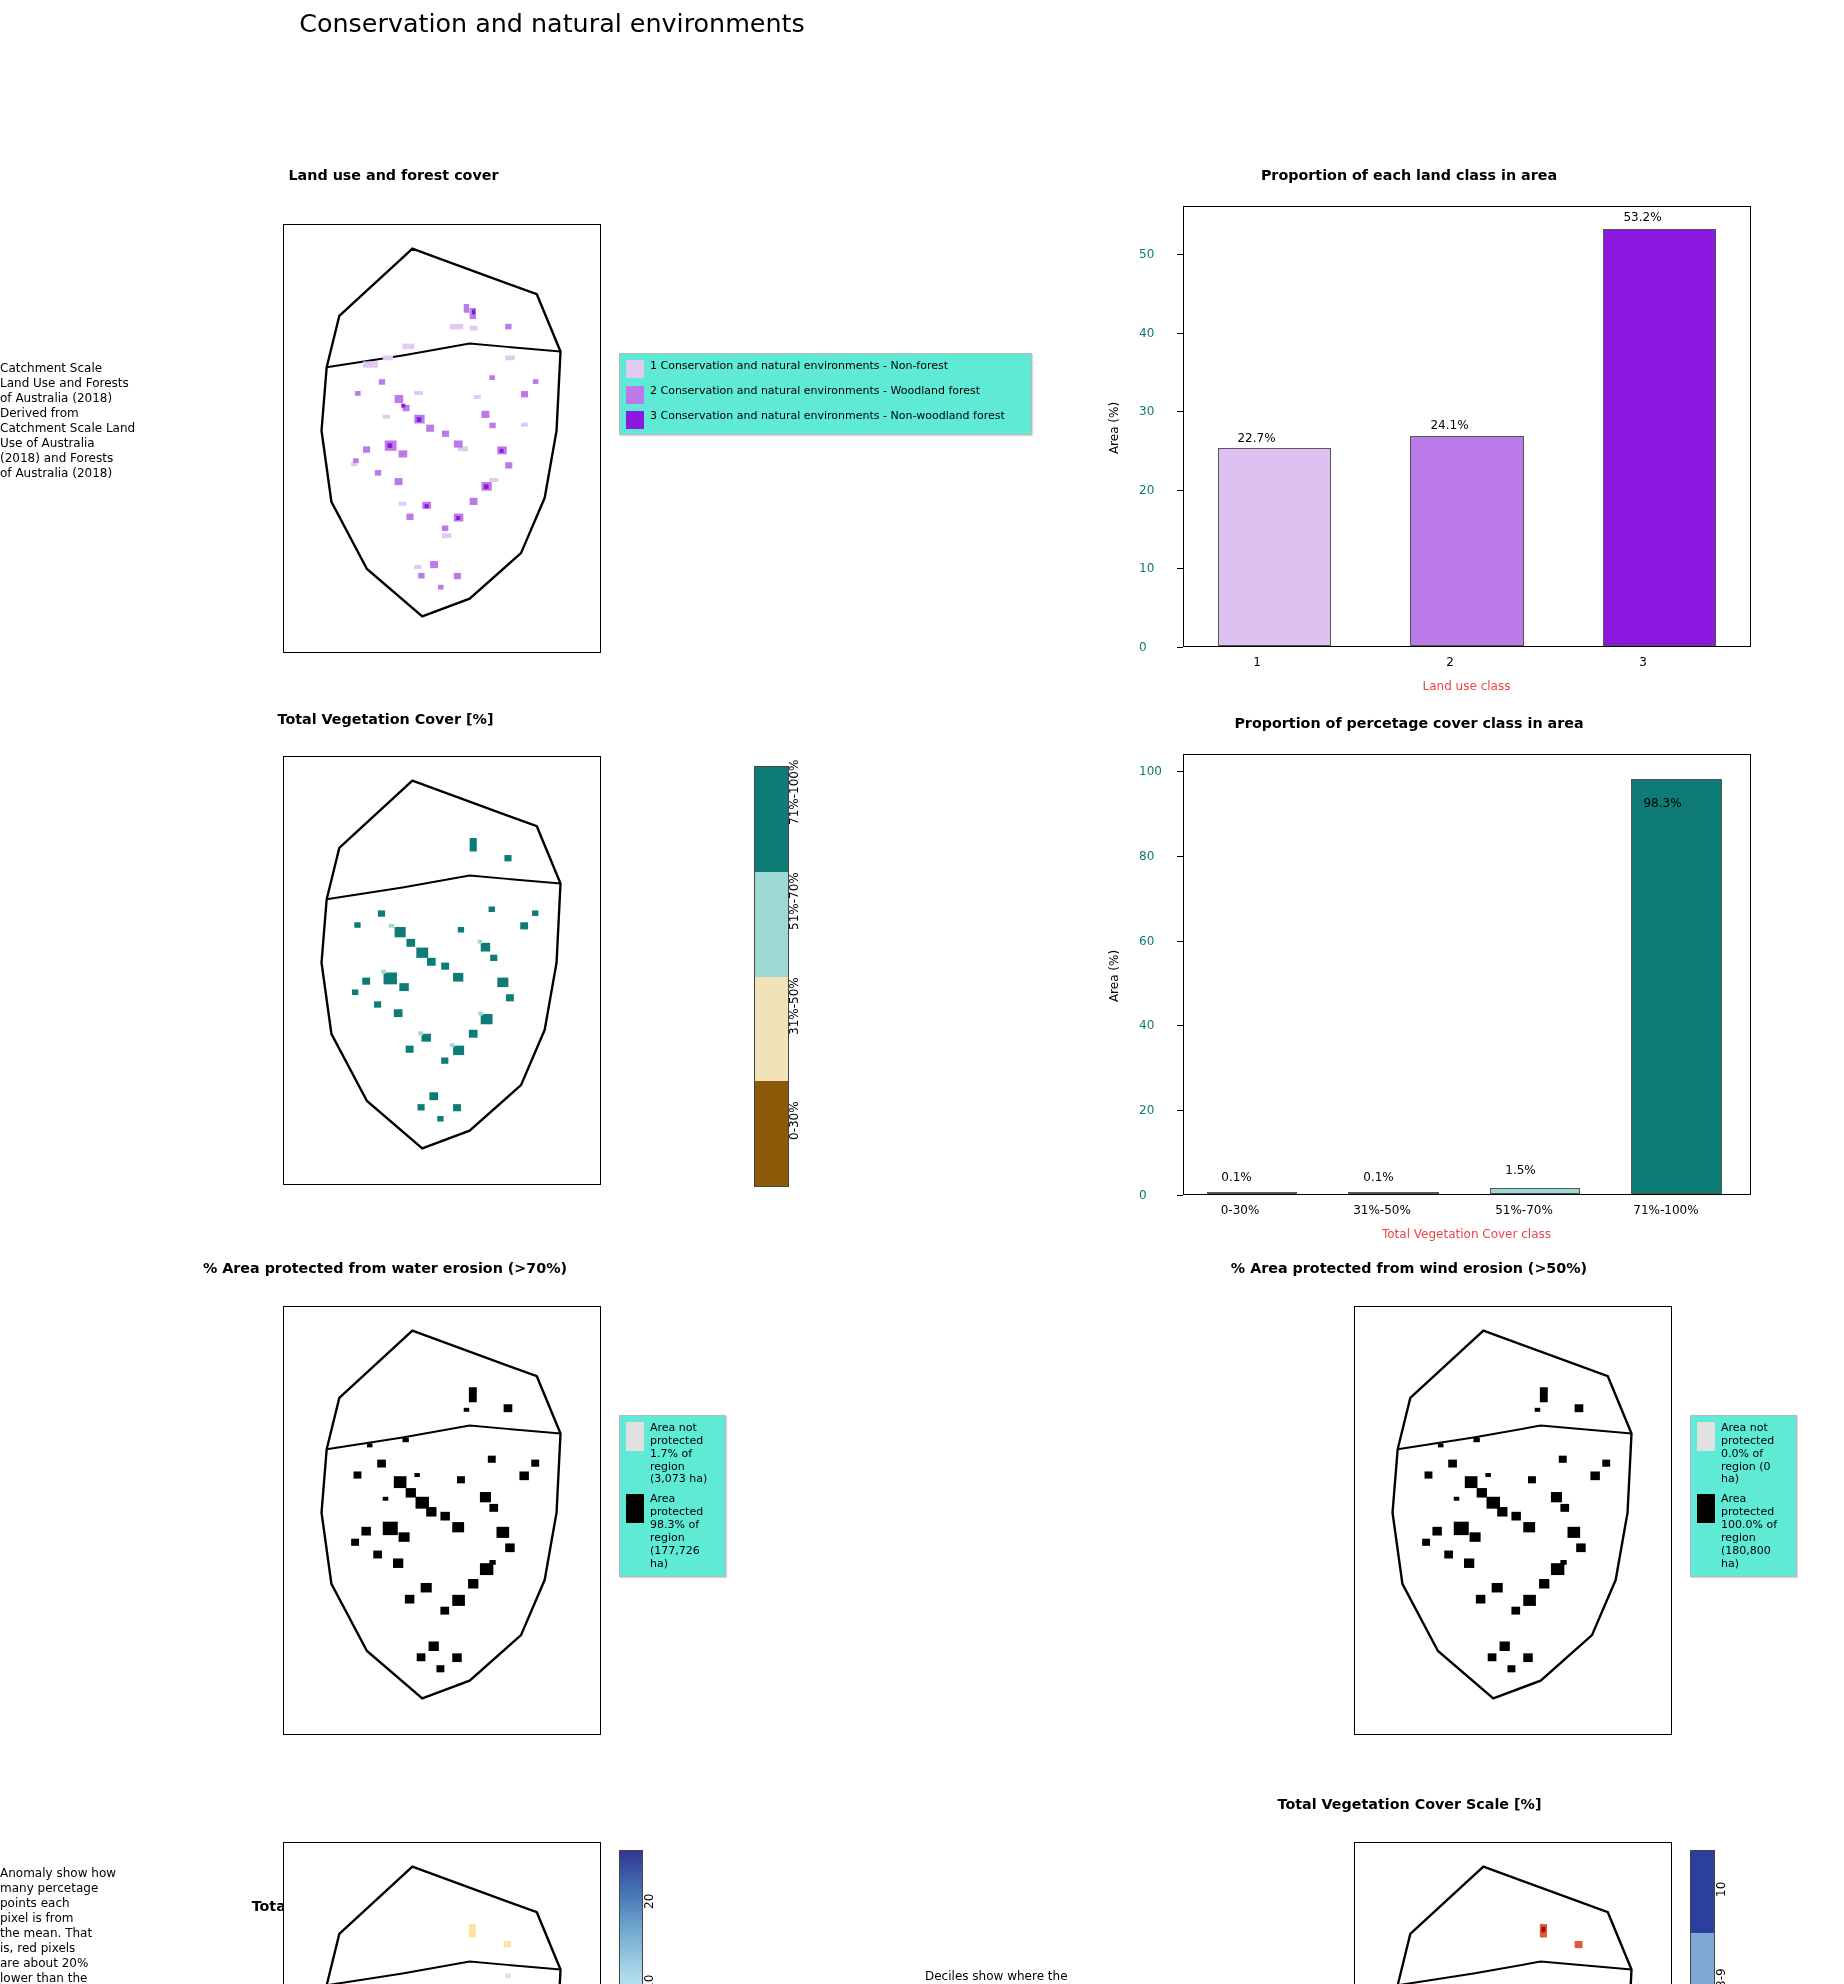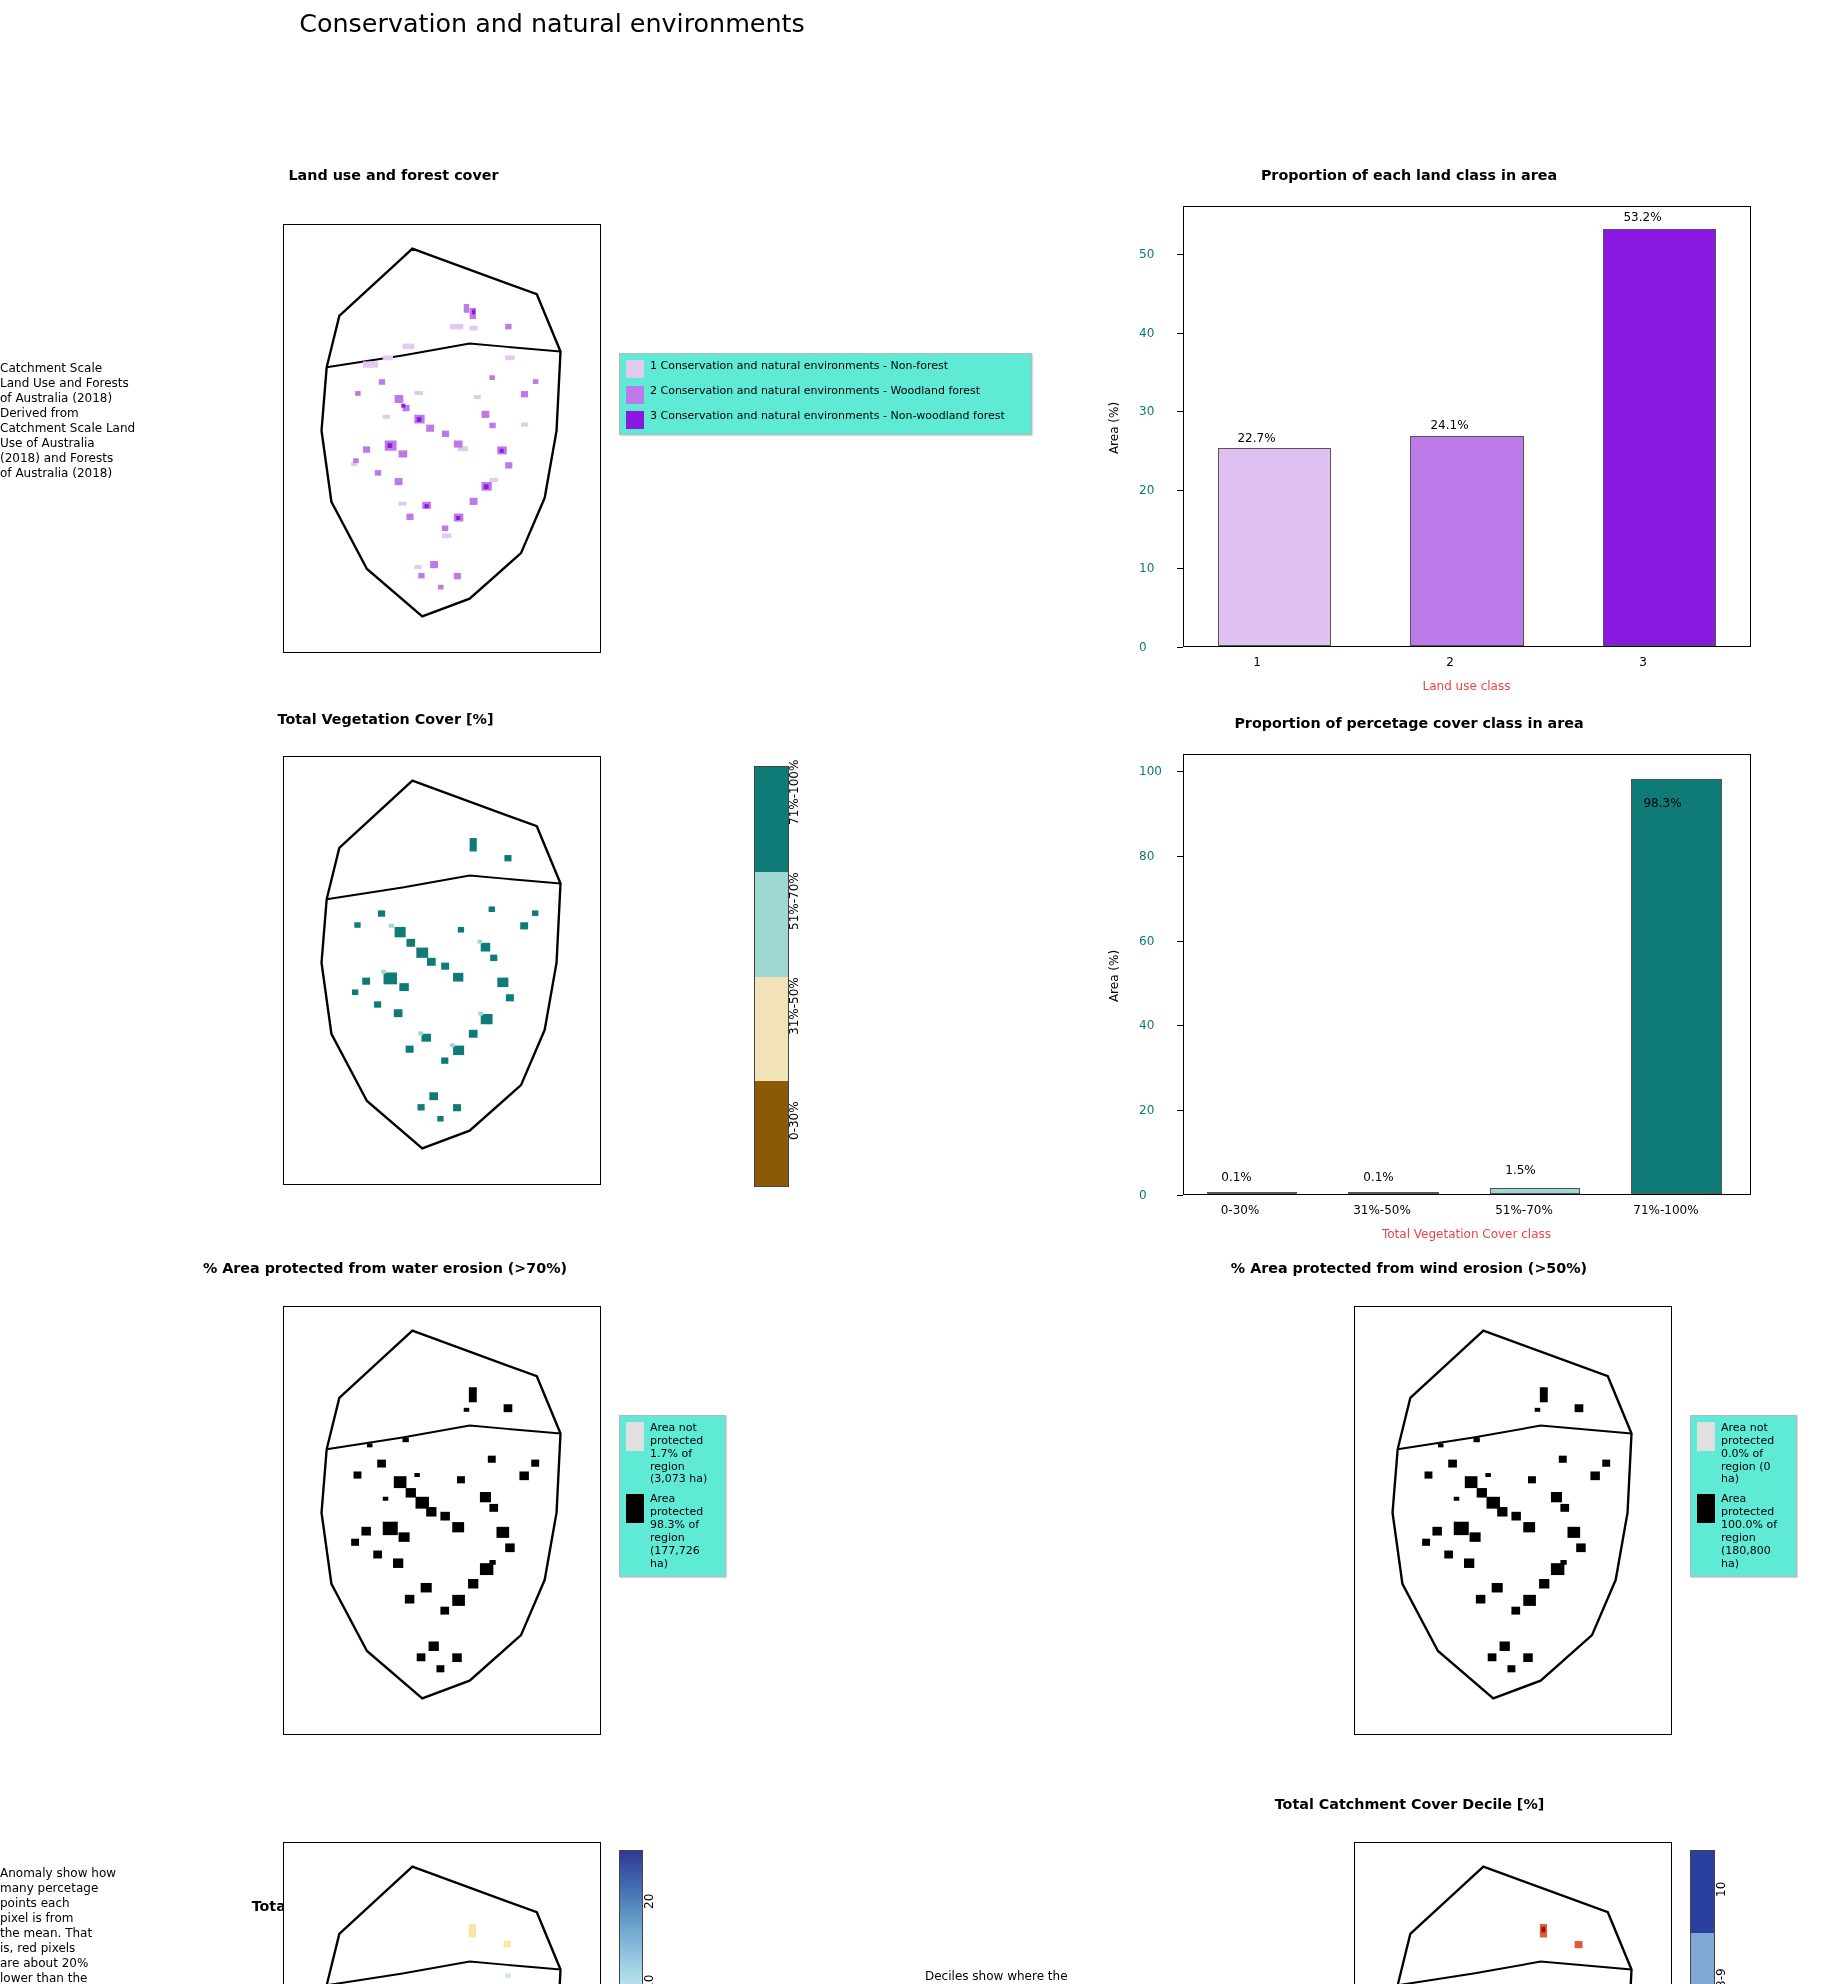--- a/index.html
+++ b/index.html
@@ -544,21 +544,21 @@
   </svg>
 </div>
 
 <div class="cbar" style="left:619px; top:1850px; width:24px; height:413px;">
   <div class="cbar-seg" style="height:100%; background:linear-gradient(to bottom,#313695 0%,#4575b4 10%,#74add1 20%,#abd9e9 30%,#e0f3f8 40%,#ffffbf 50%,#fee090 60%,#fdae61 70%,#f46d43 80%,#d73027 90%,#a50026 100%);"></div>
 </div>
 <div class="cbar-tick" style="left:649px; top:1902px;">20</div>
 <div class="cbar-tick" style="left:649px; top:1983px;">10</div>
 
 <div class="panel" style="left:1072px; top:1796px; width:675px;">
-  <div class="panel-title">Total Catchment Cover Decile [%]</div>
+  <div class="panel-title">Total Vegetation Cover Scale [%]</div>
 </div>
 
 <div class="side-note" style="left:925px; top:1969px; width:222px;">Deciles show where the
 pixel value lies in the
 record, from highest to
 lowest, for that month.
 That is, red pixels are
 in the lowest 10% of
 records for that month of
 the map using baseline

